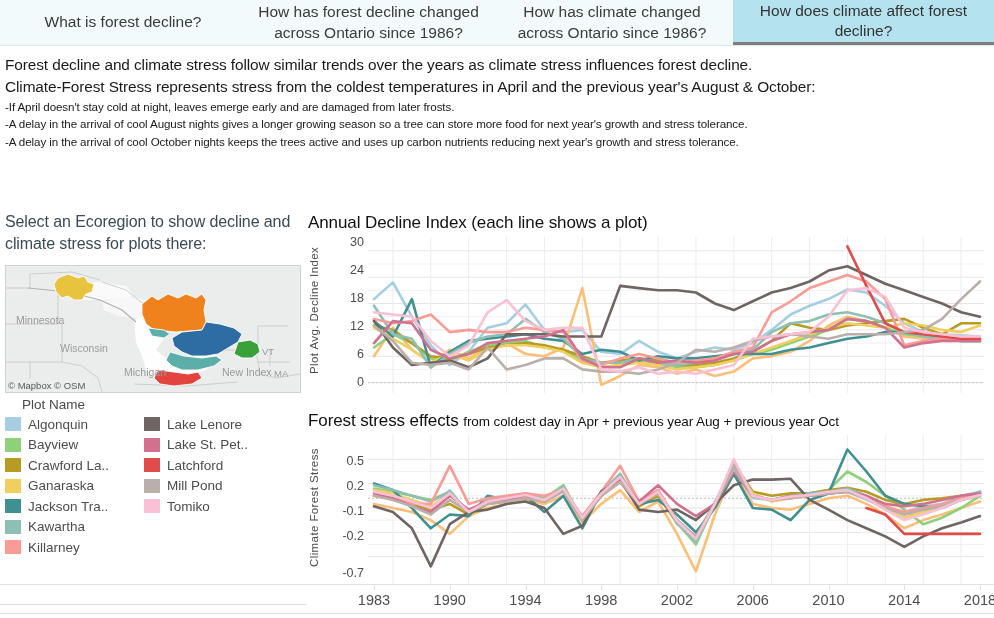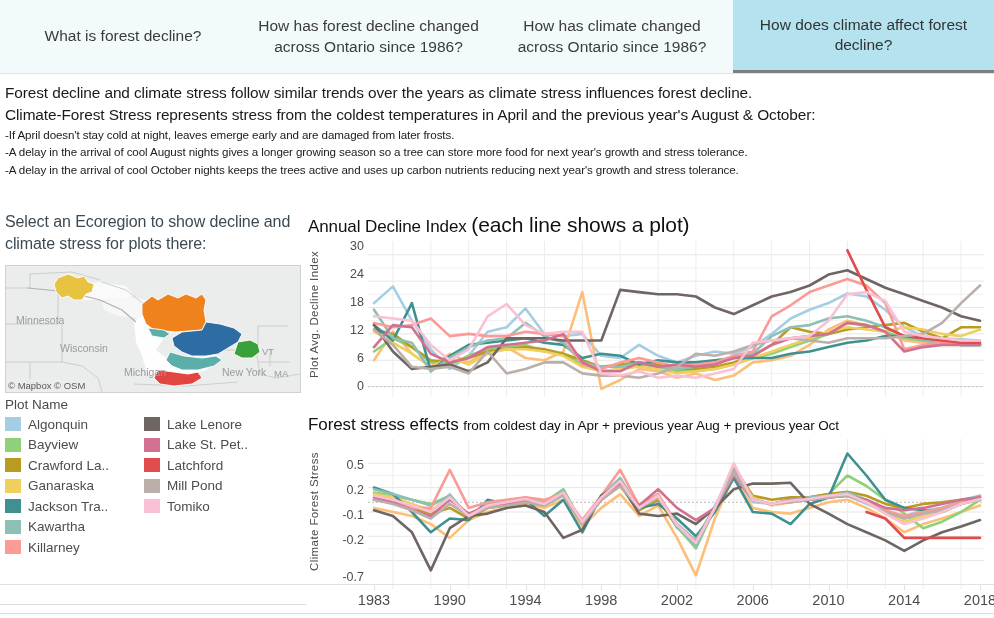--- a/index.html
+++ b/index.html
@@ -10,21 +10,21 @@
     font-family: "Liberation Sans", sans-serif;
     color: #333333;
     overflow: hidden;
     position: relative;
   }
 
   
   #tabbar {
     display: flex;
     width: 994px;
-    height: 74px;
+    height: 46px;
     background: #f4fbfc;
     border-bottom: 1px solid #d9e6e8;
   }
   .tab {
     display: flex;
     align-items: center;
     justify-content: center;
     text-align: center;
     font-size: 15.5px;
     color: #3b3b3b;
@@ -110,20 +110,21 @@
 
   
   #legend {
     margin: 4px 0 0 5px;
     width: 296px;
   }
   #legend-title {
     font-size: 13.5px;
     color: #4a4a4a;
     margin-bottom: 2px;
+    margin-left: 17px;
   }
   #legend-cols { display: flex; gap: 15px; }
   .legend-col { width: 124px; }
   .legend-item {
     display: flex;
     align-items: center;
     height: 20.5px;
     cursor: pointer;
   }
   .swatch {
@@ -254,21 +255,21 @@
           <path d="M196 64 L200 56 L214 58 L228 62 L236 68 L232 76 L222 82 L212 88 L200 90 L186 90 L176 86 L168 80 L166 72 L176 66 Z" fill="#2e6ca4"></path>
           <path d="M232 76 L244 74 L252 78 L254 86 L246 92 L236 92 L228 88 Z" fill="#3aa03a"></path>
           <path d="M164 86 L178 90 L196 92 L210 90 L216 94 L208 100 L192 104 L176 104 L166 100 L160 94 Z" fill="#5bafa8"></path>
           <path d="M142 62 L158 64 L164 68 L158 72 L146 70 Z" fill="#5bafa8"></path>
           <path d="M152 104 L168 106 L182 108 L192 106 L196 112 L186 118 L168 120 L154 118 L148 112 Z" fill="#e2453f"></path>
         </g>
       </svg>
       <span class="map-label" style="left:10px; top:48px;">Minnesota</span>
       <span class="map-label" style="left:54px; top:76px;">Wisconsin</span>
       <span class="map-label" style="left:118px; top:100px;">Michigan</span>
-      <span class="map-label" style="left:216px; top:100px;">New York</span>
+      <span class="map-label" style="left:216px; top:100px;">New Index</span>
       <span class="map-label" style="left:20px; top:112px;">Iowa</span>
       <span class="map-label" style="left:256px; top:80px; font-size:9.5px;">VT</span>
       <span class="map-label" style="left:268px; top:102px; font-size:9.5px;">MA</span>
       <div id="map-credit">© Mapbox © OSM</div>
     </div>
 
     <div id="legend">
       <div id="legend-title">Plot Name</div>
       <div id="legend-cols">
         <div class="legend-col">
@@ -324,21 +325,21 @@
             </div>
         </div>
       </div>
     </div>
   </div>
 
   <div id="rightcol">
 
     <div class="chart-title" style="padding-top:8px;">
       <span>Annual Decline Index</span>
-      <span class="sub" style="font-size:21px;">(each line shows a plot)</span>
+      <span class="sub" style="font-size:17px;">(each line shows a plot)</span>
     </div>
 
     <div class="chart-area" id="top-chart" style="height:160px; margin-top:4px;">
       <span class="ylabel" style="left:2px; top:6px; height:135px;">Plot Avg. Decline Index</span>
       <div style="position:absolute; left:20px; top:0; width:38px; height:150px;">
         <span class="ytick" style="top:5px;">30</span>
         <span class="ytick" style="top:33px;">24</span>
         <span class="ytick" style="top:61px;">18</span>
         <span class="ytick" style="top:89px;">12</span>
         <span class="ytick" style="top:117px;">6</span>

